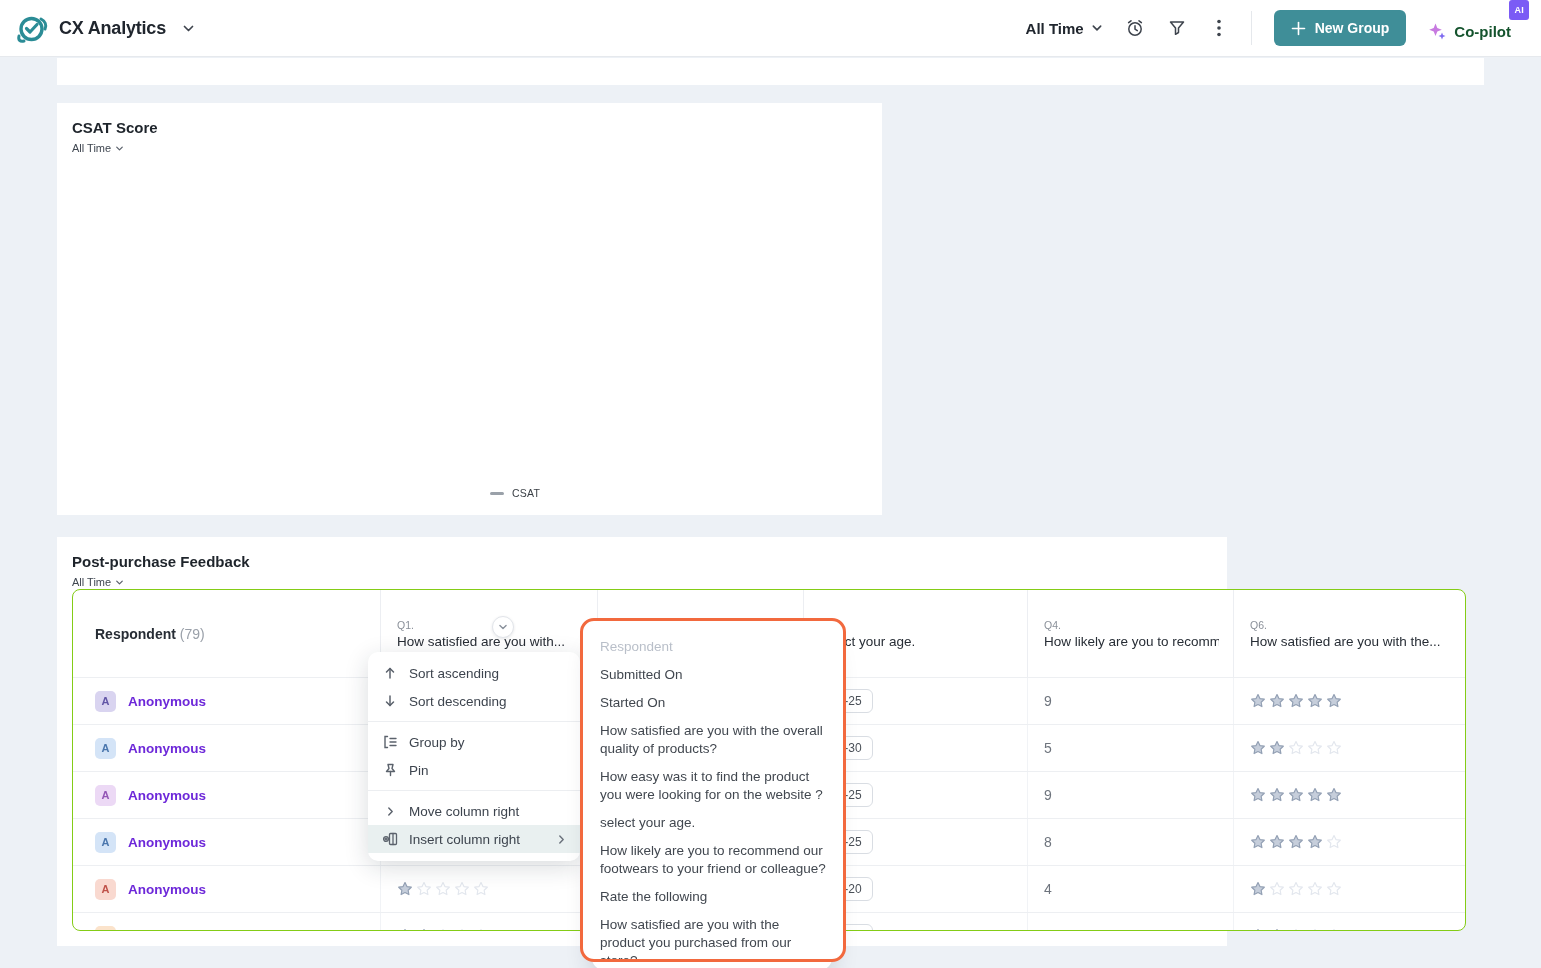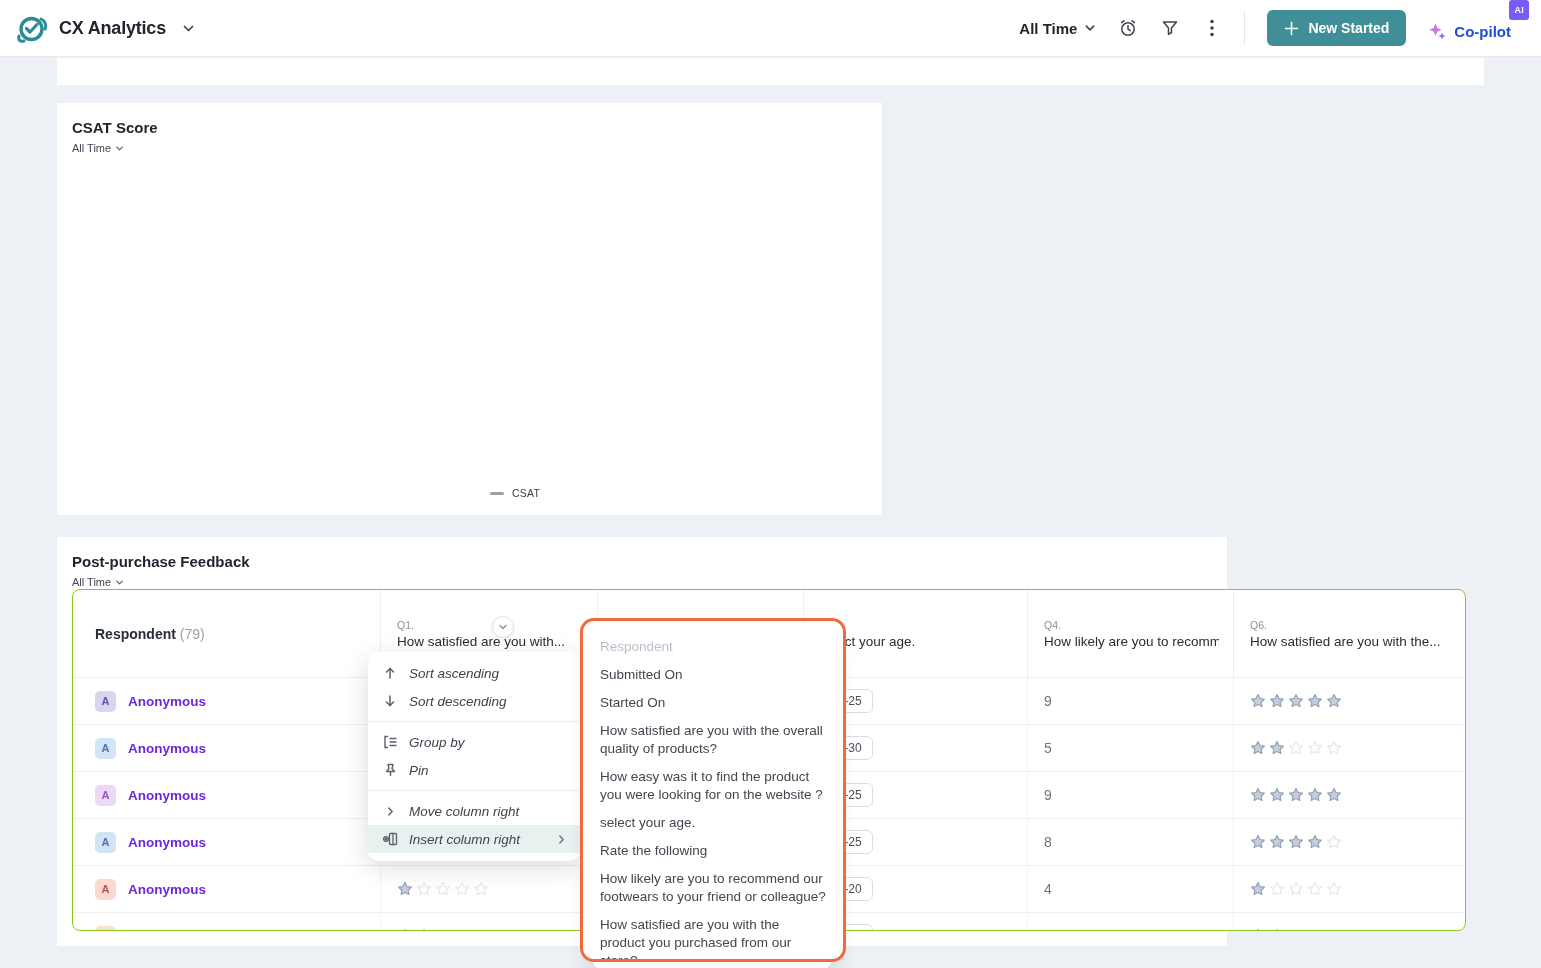--- a/index.html
+++ b/index.html
@@ -9,21 +9,21 @@
   
   .app-header { position:absolute; left:0; top:0; width:1541px; height:57px; background:#fff; border-bottom:1px solid #E6E9ED; display:flex; align-items:center; padding:0 16px; z-index:20; }
   .brand { display:flex; align-items:center; gap:10px; }
   .app-title { font-size:18px; font-weight:700; color:#20262E; letter-spacing:-.2px; }
   .hdr-right { margin-left:auto; display:flex; align-items:center; gap:22px; }
   .time-filter { display:flex; align-items:center; gap:7px; font-size:15px; font-weight:700; color:#20262E; cursor:pointer; }
   .hdr-icon { width:20px; height:20px; display:flex; align-items:center; justify-content:center; color:#3E444D; cursor:pointer; }
   .hdr-divider { width:1px; height:34px; background:#E5E8EC; }
   .btn-new-widget { display:flex; align-items:center; gap:9px; background:#3F8E98; color:#fff; font-size:14px; font-weight:600; border:none; border-radius:6px; height:36px; padding:0 17px; cursor:pointer; font-family:inherit; }
   .copilot { position:relative; display:flex; align-items:center; gap:7px; cursor:pointer; padding:6px 14px 0 0; }
-  .copilot-label { font-size:15px; font-weight:700; color:#1d4ed8; }
+  .copilot-label { font-size:15px; font-weight:700; color:#14532d; }
   .ai-badge { position:absolute; top:-16px; right:-4px; background:#7B5BF5; color:#fff; font-size:9px; font-weight:700; border-radius:3px; padding:5px 5px; letter-spacing:.3px; }
 
   
   .widget-strip-top { position:absolute; left:57px; top:58px; width:1427px; height:27px; background:#fff; }
   .widget { position:absolute; background:#fff; }
   #csat-widget { left:57px; top:103px; width:825px; height:412px; }
   #feedback-widget { left:57px; top:537px; width:1170px; height:409px; }
   .widget-title { font-size:15px; font-weight:700; color:#1E242B; }
   .widget-sub { margin-top:6px; font-size:11px; color:#3F4650; display:flex; align-items:center; gap:4px; cursor:pointer; width:max-content; }
   .widget-pad { padding:16px 25px 0 15px; }
@@ -54,21 +54,21 @@
   .avatar { width:21px; height:21px; border-radius:5px; display:flex; align-items:center; justify-content:center; font-size:11px; font-weight:700; flex:none; }
   .resp-name { font-size:13.5px; font-weight:600; color:#6d28d9; }
   .num-val { font-size:14px; color:#6E747D; }
   .age-chip { border:1px solid #D9DDE3; border-radius:6px; background:#fff; font-size:12px; color:#4A5058; padding:4px 10px; white-space:nowrap; }
   .stars { display:flex; gap:3px; }
 
   
   .col-menu-btn { position:absolute; left:492px; top:616px; width:22px; height:22px; border-radius:50%; background:#fff; border:1px solid #E2E5EA; box-shadow:0 1px 3px rgba(20,30,40,.10); display:flex; align-items:center; justify-content:center; color:#8A919C; z-index:22; cursor:pointer; }
 
   
-  .context-menu { position:absolute; left:368px; top:652px; width:212px; background:#fff; border-radius:10px; box-shadow:0 6px 24px rgba(25,35,50,.16); padding:7px 0 8px 0; z-index:30;font-style:italic; }
+  .context-menu { position:absolute; left:368px; top:652px; width:212px; background:#fff; border-radius:10px; box-shadow:0 6px 24px rgba(25,35,50,.16); padding:7px 0 8px 0; z-index:30; }
   .cm-item { display:flex; align-items:center; gap:10px; height:28px; padding:0 13px; font-size:13.5px; color:#3D444E; cursor:pointer; }
   .cm-item .cm-ic { width:18px; display:flex; justify-content:center; color:#5B626C; flex:none; }
   .cm-item.active { background:#E9F0F0; }
   .cm-item .cm-trail { margin-left:auto; color:#6A717B; display:flex; }
   .cm-divider { height:1px; background:#ECEEF1; margin:6px 0; }
 
   
   .submenu-under { position:absolute; left:592px; top:640px; width:240px; height:330px; background:#fff; border-radius:12px; box-shadow:0 8px 26px rgba(25,35,50,.18); z-index:31; }
   .submenu { position:absolute; left:580px; top:618px; width:266px; height:344px; background:#fff; border:3px solid #F2693E; border-radius:14px; padding:12px 15px; z-index:32; overflow:hidden; }
   .sm-item { font-size:13.5px; color:#41474F; line-height:18px; padding:5px 2px; cursor:pointer; }
@@ -127,21 +127,21 @@
         </svg>
     </div>
     <div class="hdr-divider"></div>
     <button class="btn-new-widget">
       <span>
           <svg width="15" height="15" viewBox="0 0 15 15" stroke="#fff" stroke-width="1.6" stroke-linecap="round">
             <line x1="7.5" y1="1.5" x2="7.5" y2="13.5"></line>
             <line x1="1.5" y1="7.5" x2="13.5" y2="7.5"></line>
           </svg>
         </span>
-      <span>New Started</span>
+      <span>New Group</span>
     </button>
     <div class="copilot">
       <span>
         <svg width="19" height="19" viewBox="0 0 19 19">
           <path d="M7.5 1.5 L9.3 6 L13.8 7.8 L9.3 9.6 L7.5 14.1 L5.7 9.6 L1.2 7.8 L5.7 6 Z" fill="#C77AE0"></path>
           <path d="M14 10.5 L15 13 L17.5 14 L15 15 L14 17.5 L13 15 L10.5 14 L13 13 Z" fill="#7F6BF0"></path>
         </svg>
       </span>
       <span class="copilot-label">Co-pilot</span>
       <span class="ai-badge">AI</span>
@@ -517,16 +517,16 @@
   </div>
 
 <div class="submenu-under"></div>
 <div class="submenu" id="submenu">
     <div class="sm-item disabled">Respondent</div>
     <div class="sm-item">Submitted On</div>
     <div class="sm-item">Started On</div>
     <div class="sm-item">How satisfied are you with the overall quality of products?</div>
     <div class="sm-item">How easy was it to find the product you were looking for on the website ?</div>
     <div class="sm-item">select your age.</div>
+    <div class="sm-item">How likely are you to recommend our footwears to your friend or colleague?</div>
     <div class="sm-item">Rate the following</div>
-    <div class="sm-item">How likely are you to recommend our footwears to your friend or colleague?</div>
     <div class="sm-item">How satisfied are you with the product you purchased from our store?</div>
   </div>
 
 </body></html>

